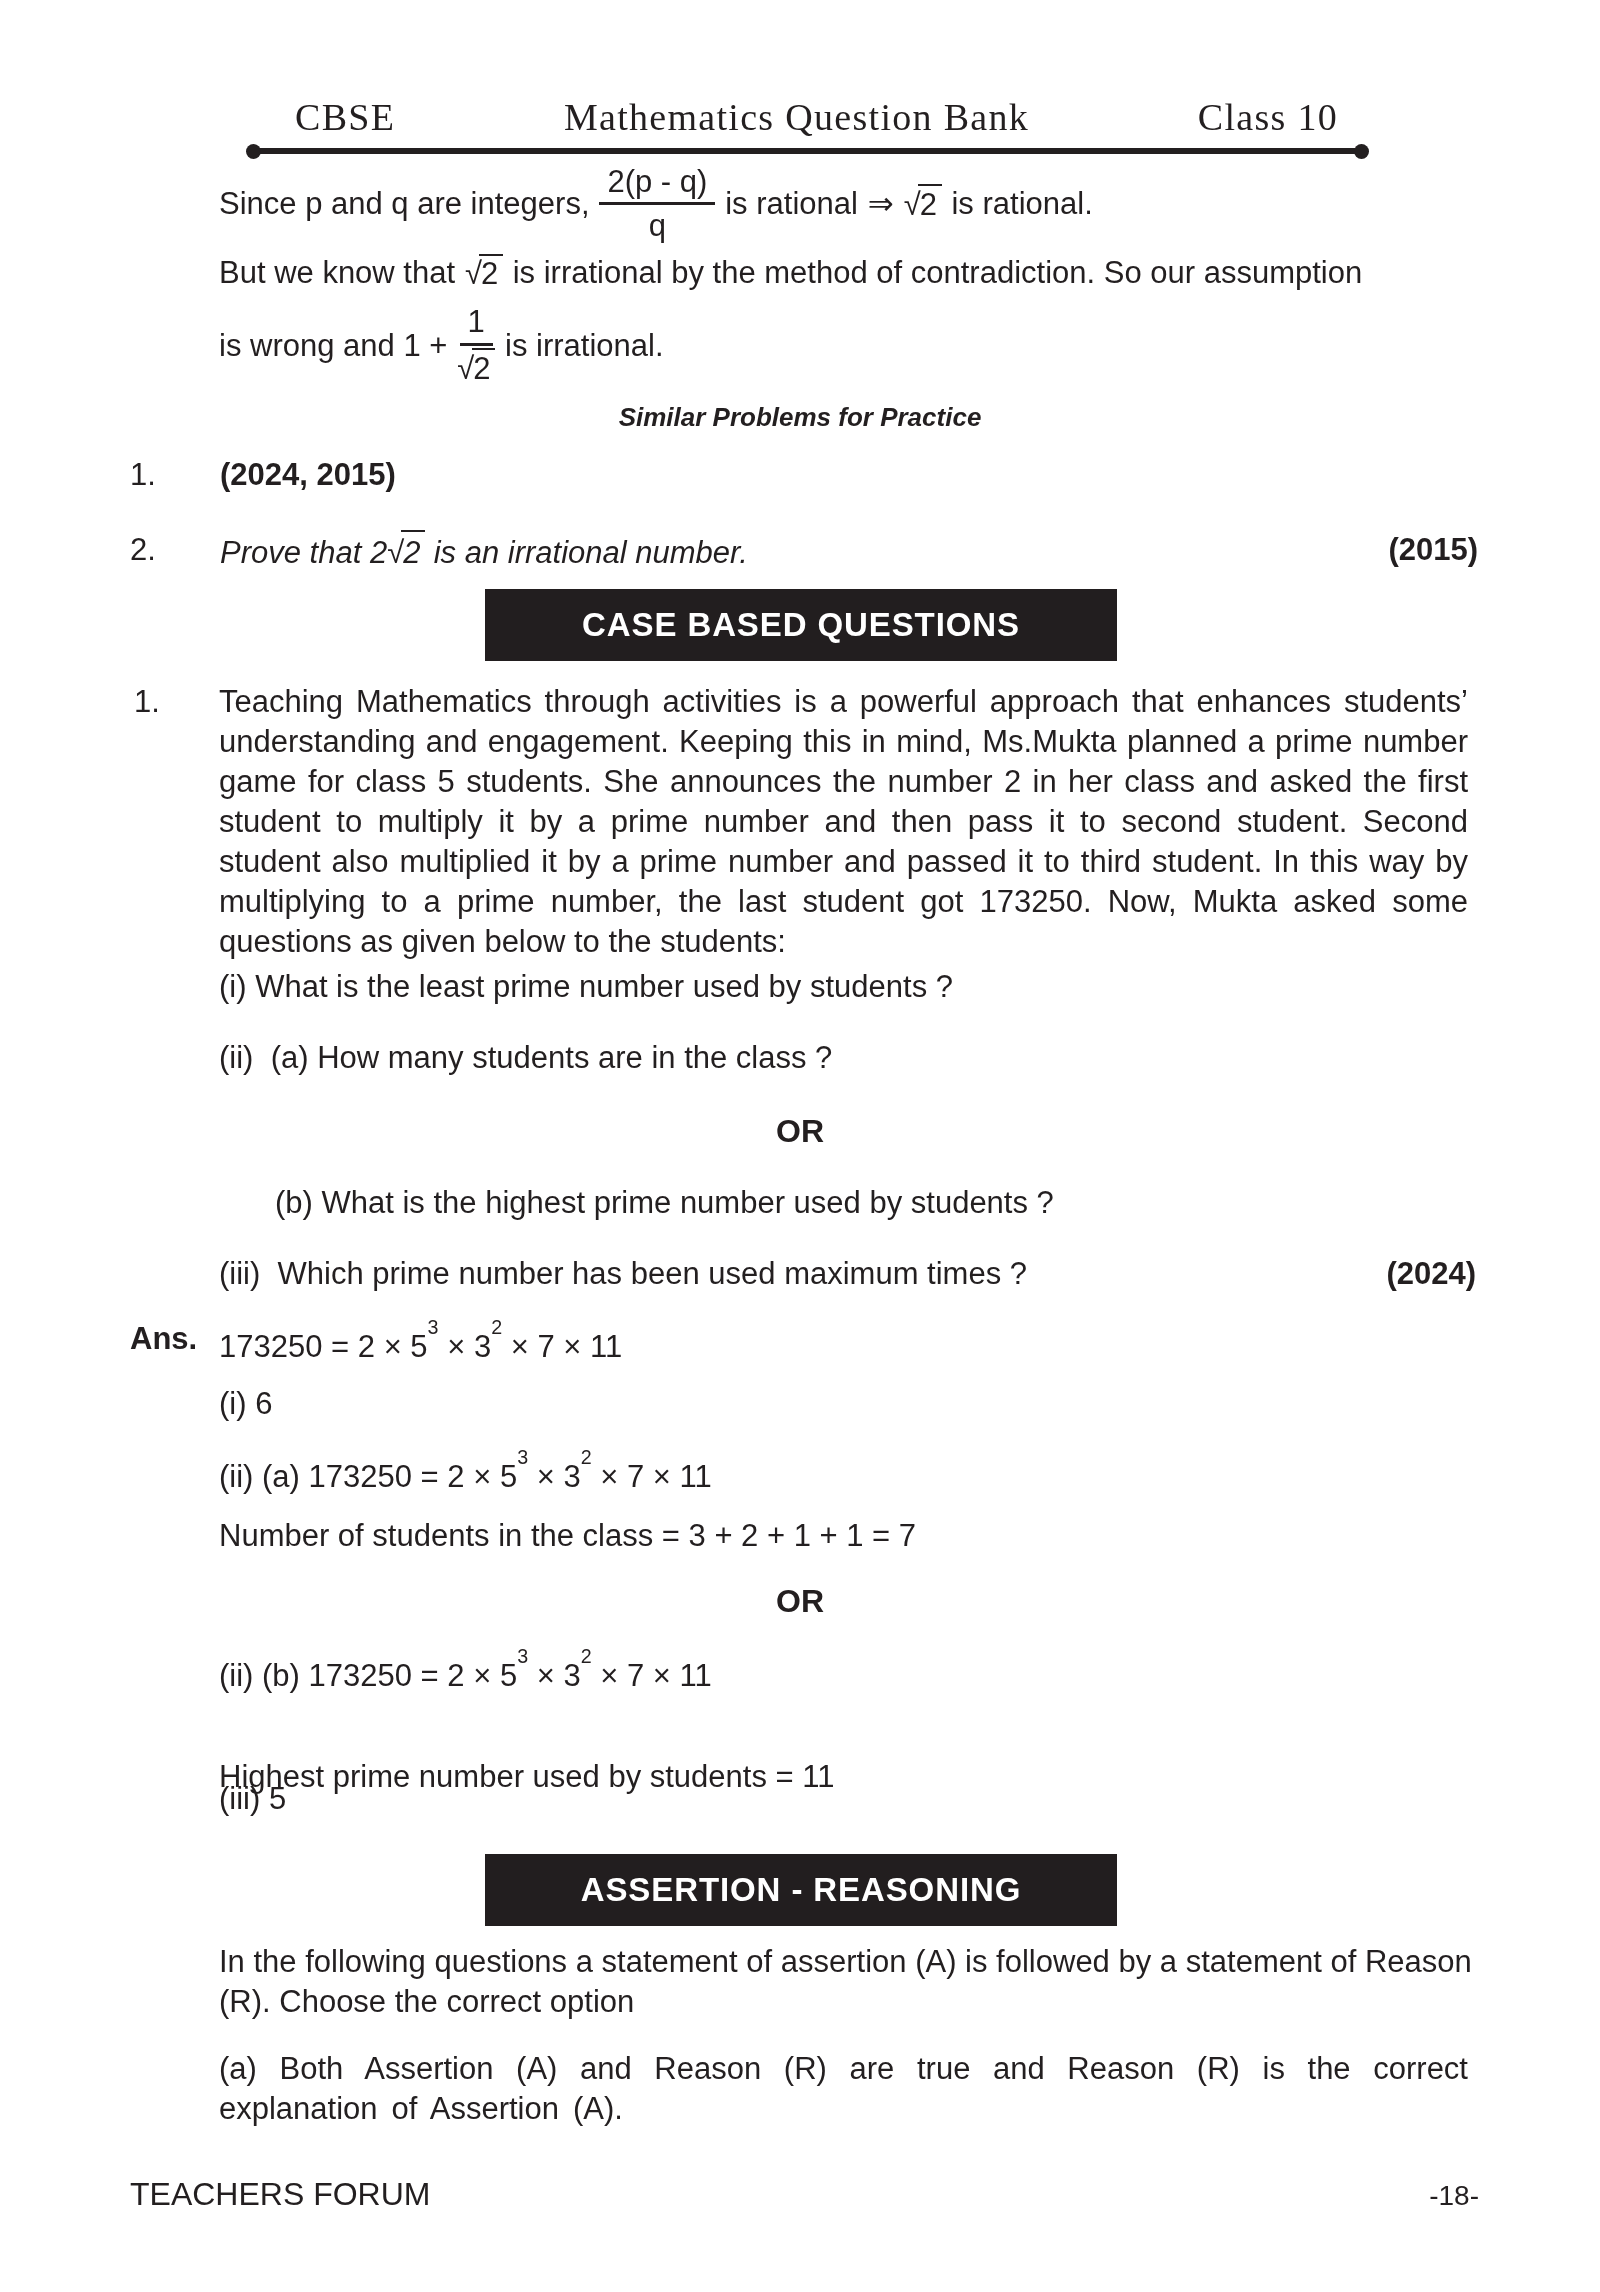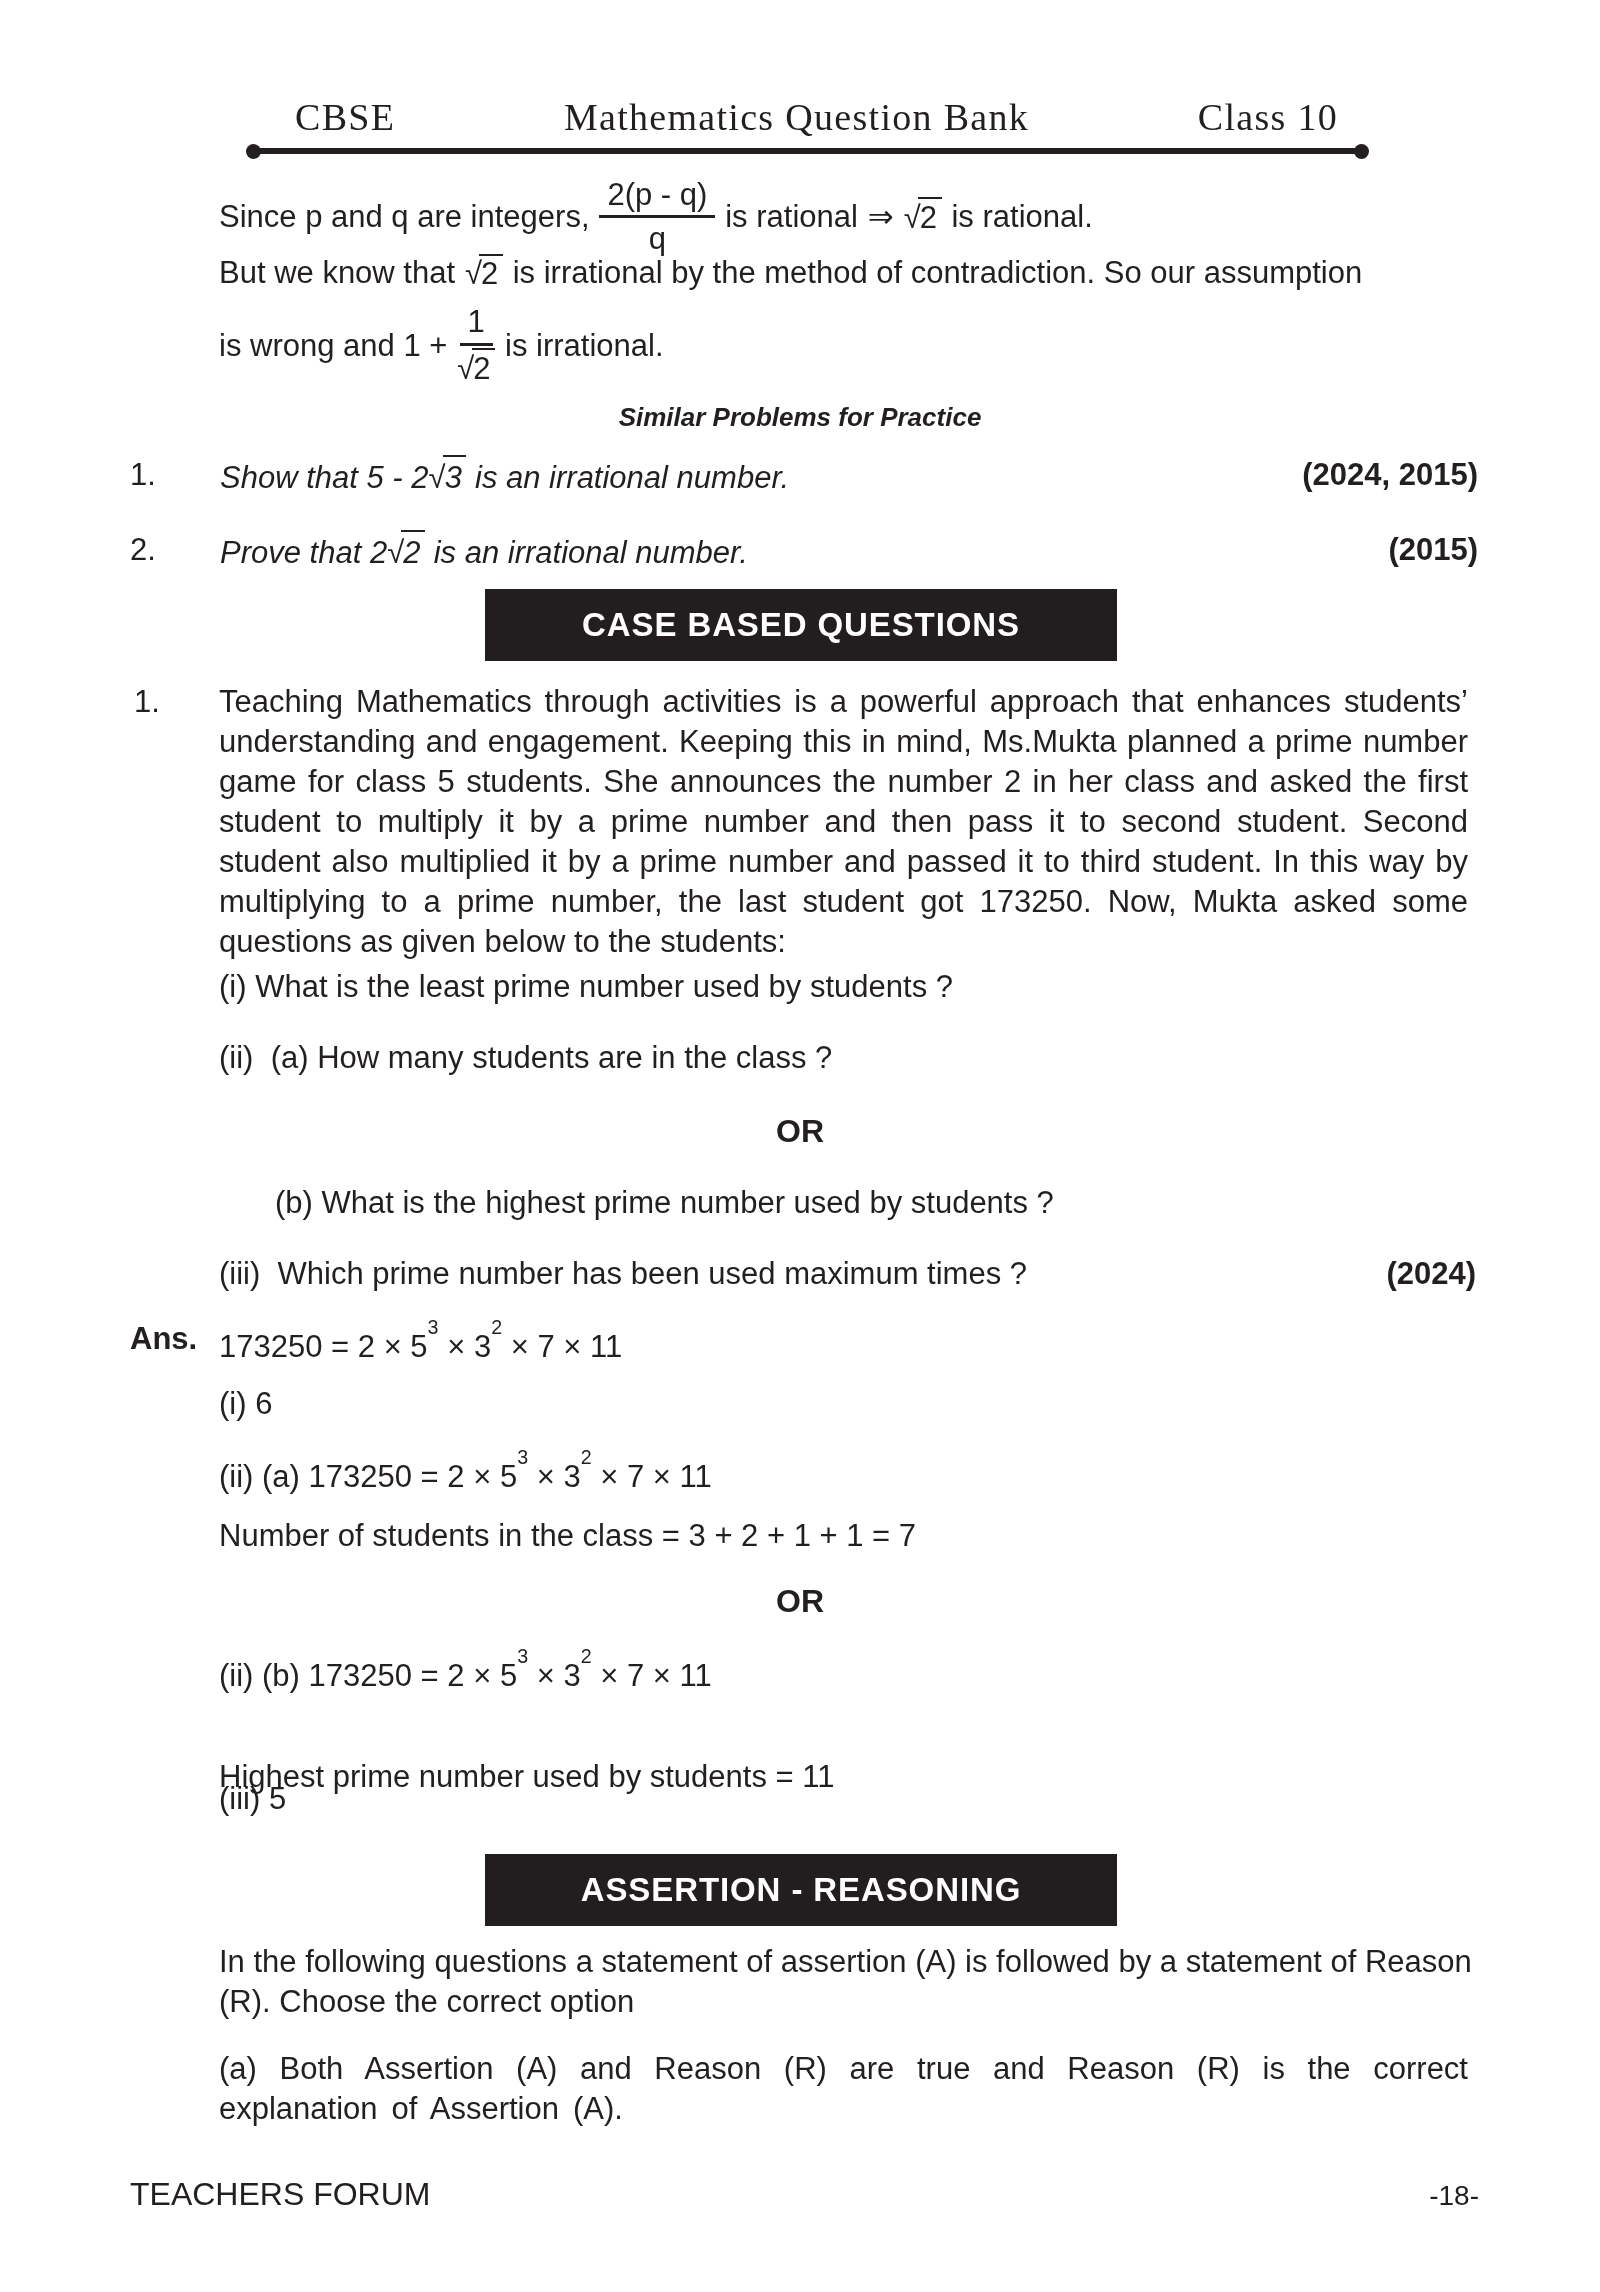--- a/index.html
+++ b/index.html
@@ -59,21 +59,21 @@
 
 <div class="page">
 
   <div class="abs header-row">
     <span class="h-left">CBSE</span>
     <span class="h-center">Mathematics Question Bank</span>
     <span class="h-right">Class 10</span>
   </div>
   <div class="abs rule"></div>
 
-  <div class="abs mathrow" style="top:171px;left:219px;height:91px;">
+  <div class="abs mathrow" style="top:158px;left:219px;height:91px;">
     <span>Since p and q are integers,</span>
     <span class="frac">
       <span class="fnum">2(p - q)</span>
       <span class="fden">q</span>
     </span>
     <span>is rational</span>
     <span>⇒</span>
     <span class="sqrt"><span class="rsign">√</span><span class="rad">2</span></span>
     <span>is rational.</span>
   </div>
@@ -90,21 +90,20 @@
       <span class="fnum">1</span>
       <span class="fden"><span class="sqrt"><span class="rsign">√</span><span class="rad">2</span></span></span>
     </span>
     <span>is irrational.</span>
   </div>
 
   <div class="abs bold italic center" style="top:396px;left:0;width:1600px;font-size:26px;line-height:43px;">Similar Problems for Practice</div>
 
   <div class="abs item-row line" style="top:455px;">
     <span class="inum">1.</span>
-    <span class="itext"><span>Show that 5 - 2</span><span class="sqrt"><span class="rsign">√</span><span class="rad">3</span></span><span class="prewrap"> is an irrational number.</span></span>
     <span class="iyear">(2024, 2015)</span>
   </div>
 
   <div class="abs item-row line" style="top:530px;">
     <span class="inum">2.</span>
     <span class="itext"><span>Prove that 2</span><span class="sqrt"><span class="rsign">√</span><span class="rad">2</span></span><span class="prewrap"> is an irrational number.</span></span>
     <span class="iyear">(2015)</span>
   </div>
 
   <div class="abs banner" style="top:589px;">CASE BASED QUESTIONS</div>

